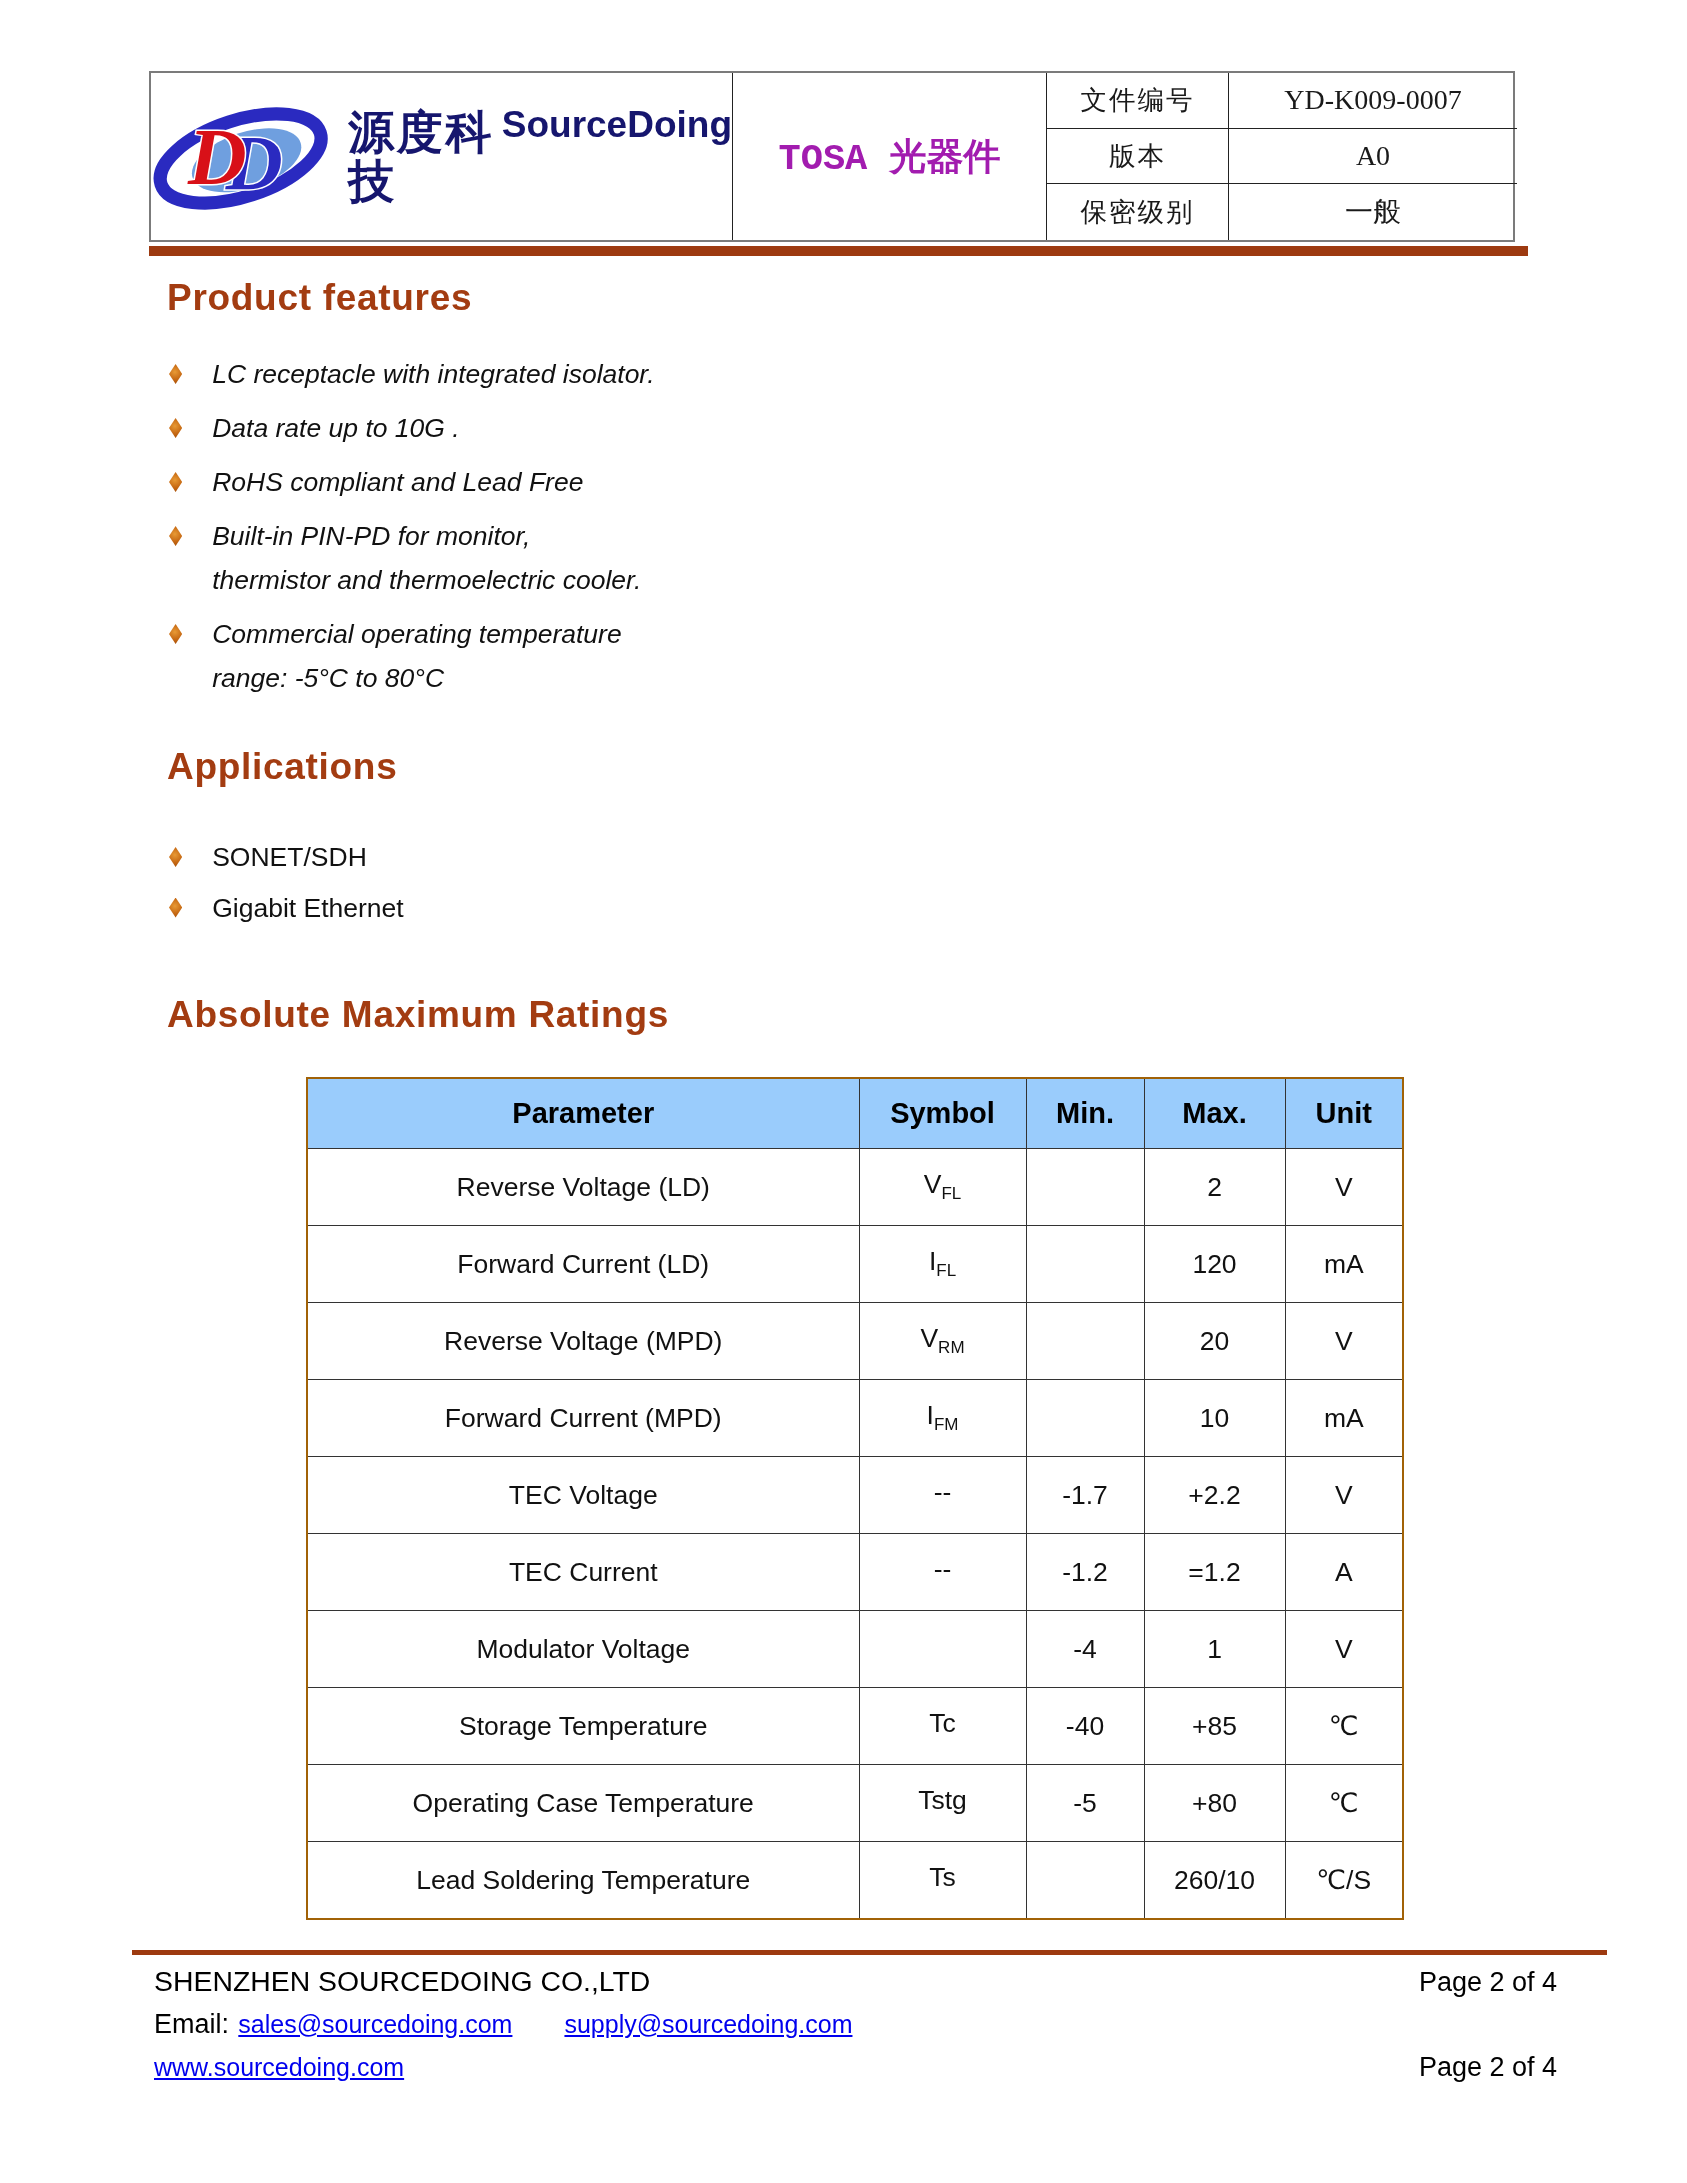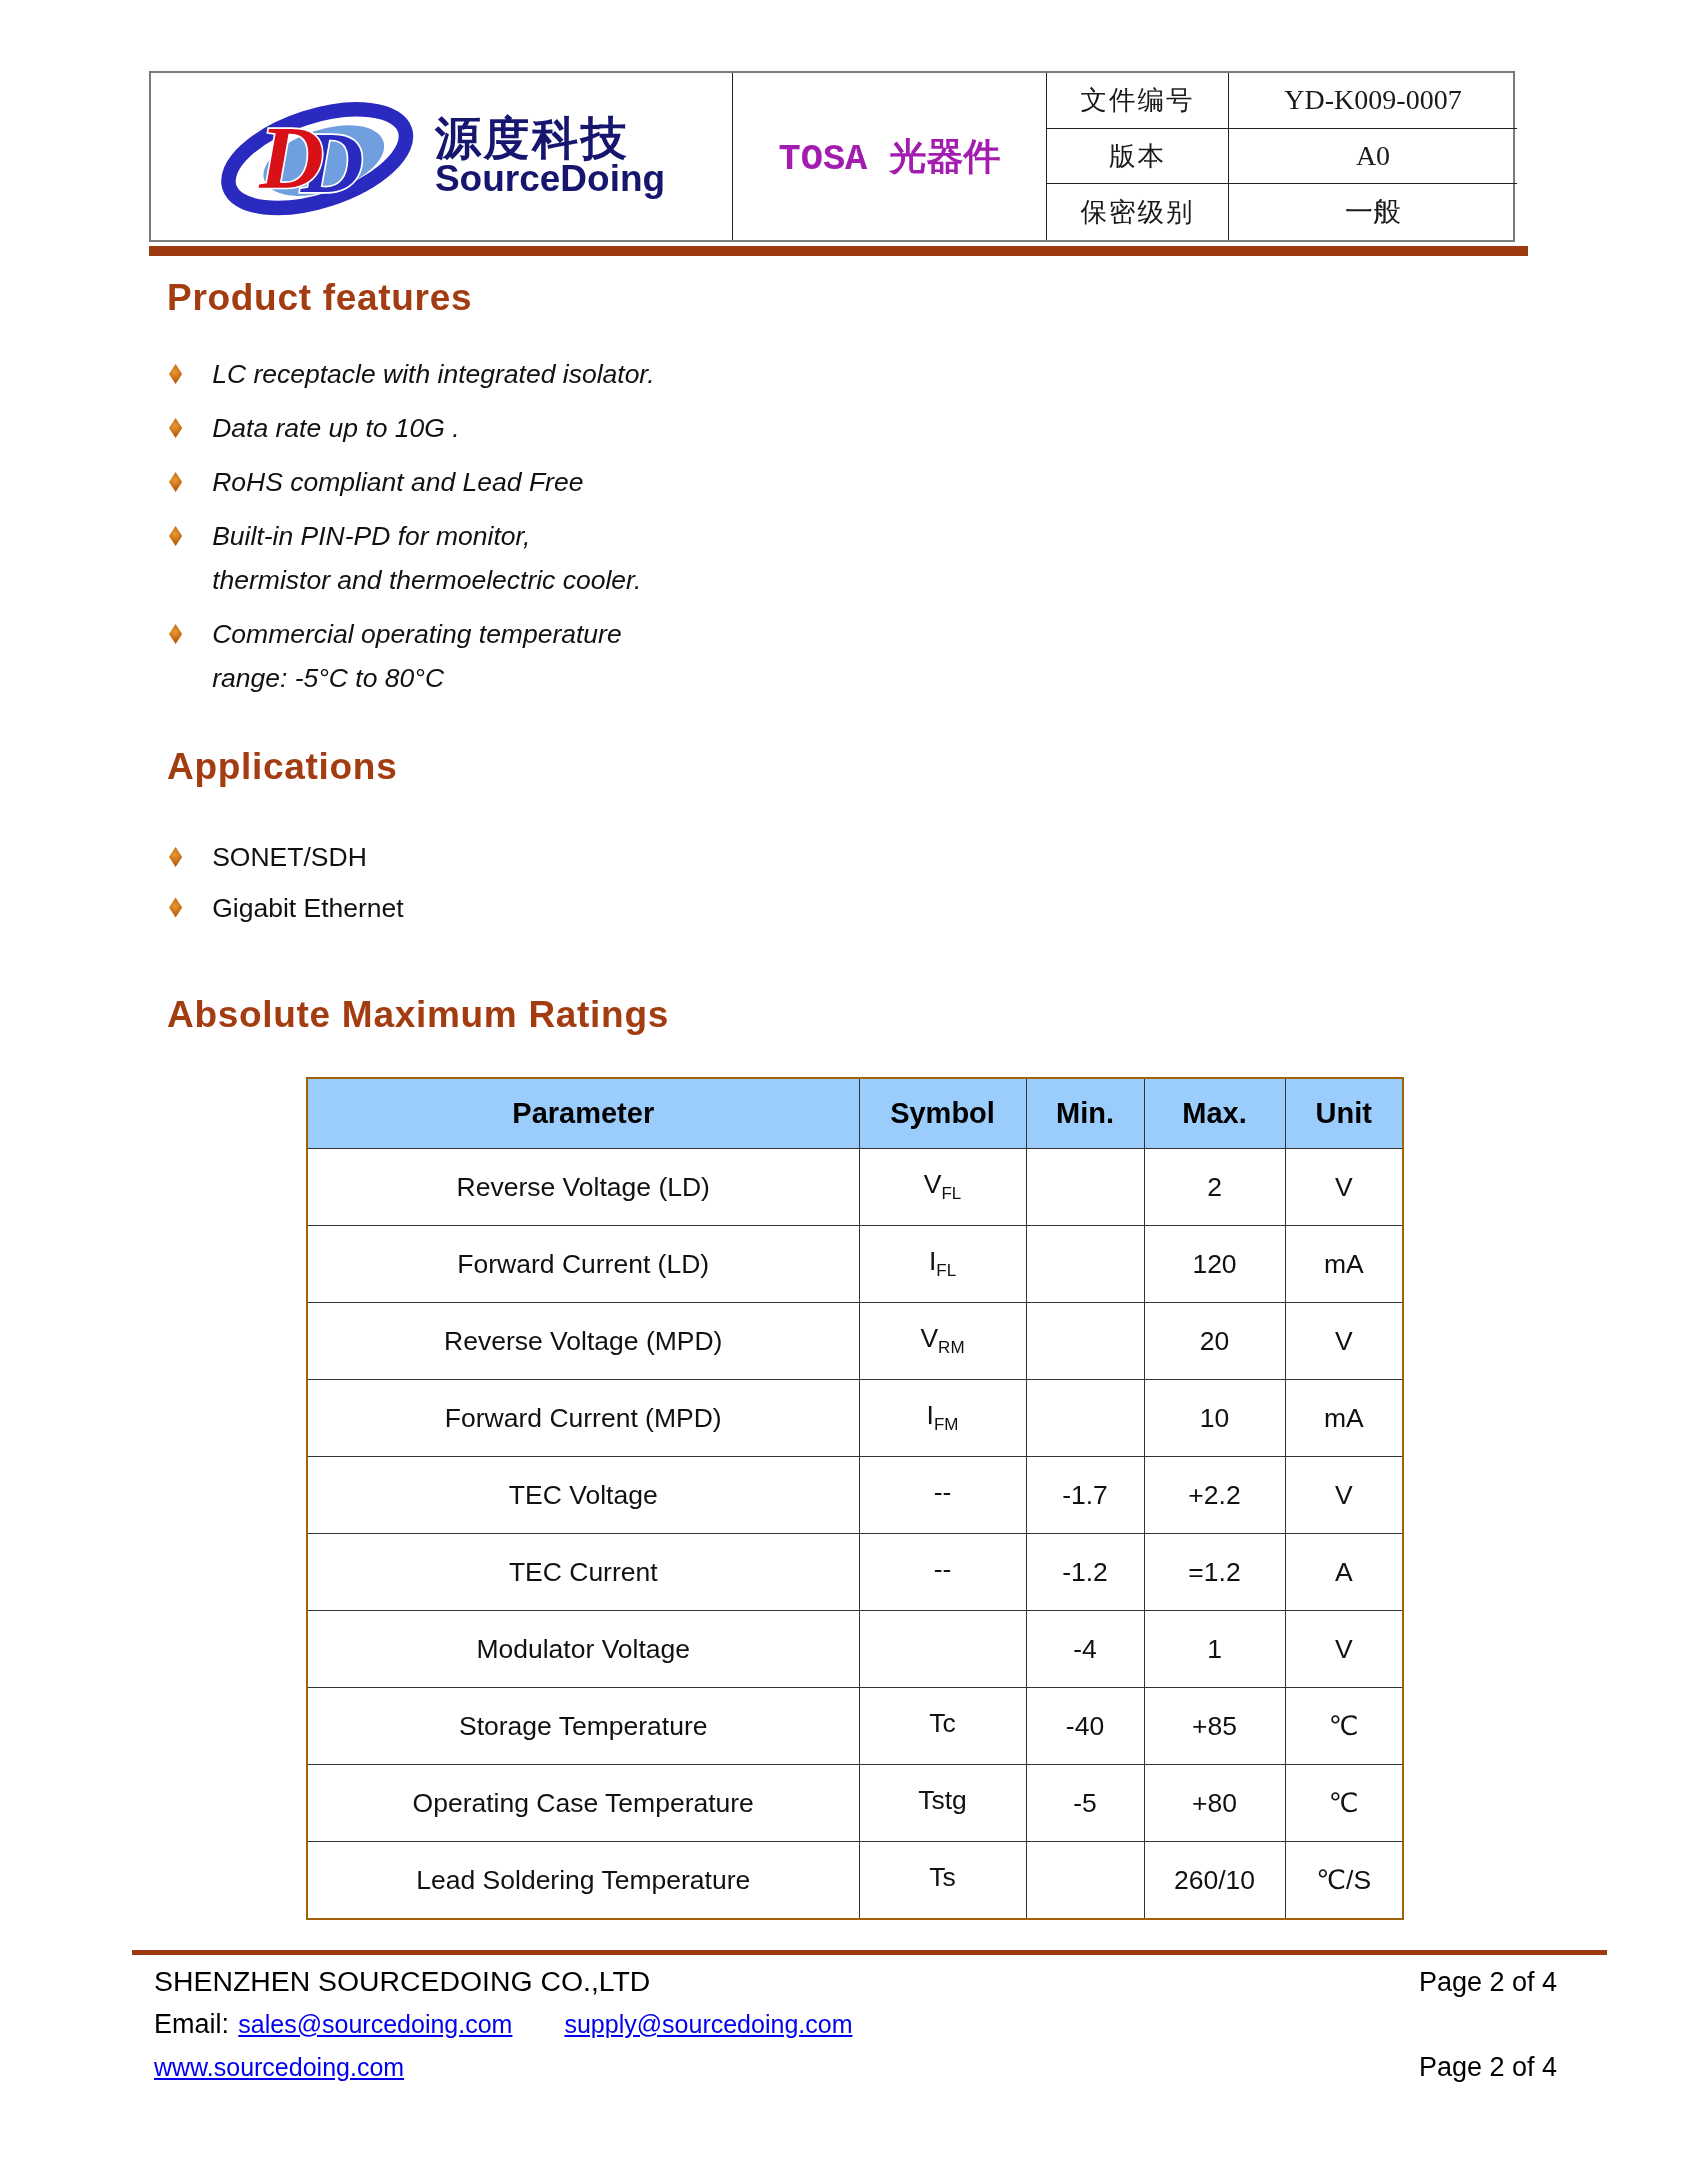--- a/index.html
+++ b/index.html
@@ -36,21 +36,21 @@
             font-family: "Liberation Serif", "DejaVu Serif", serif;
             font-size: 26.5px; letter-spacing: 2px; }
   .hvalue { grid-column: 4;
             font-family: "Liberation Serif", "DejaVu Serif", serif;
             font-size: 28px; text-align: right; }
   .hrow1 { grid-row: 1; border-bottom: 1.3px solid #222; }
   .hrow2 { grid-row: 2; border-bottom: 1.3px solid #222; }
   .hrow3 { grid-row: 3; }
 
   .logo-wrap { display: flex; align-items: center; gap: 12px; }
-  .logo-text { display: flex; flex-direction: column; line-height: 1.05; }
+  .logo-text { display: flex; flex-direction: row; line-height: 1.05; }
   .logo-cn { font-size: 46px; font-weight: bold; color: #16166e; letter-spacing: 2.6px; }
   .logo-en { font-size: 37px; font-weight: bold; color: #16166e; margin-top: -2.6px; text-align: center; }
 
   
   .accent-bar {
     position: absolute;
     top: 246px; left: 149px;
     width: 1379px; height: 10px;
     background: #9d3a10;
   }

